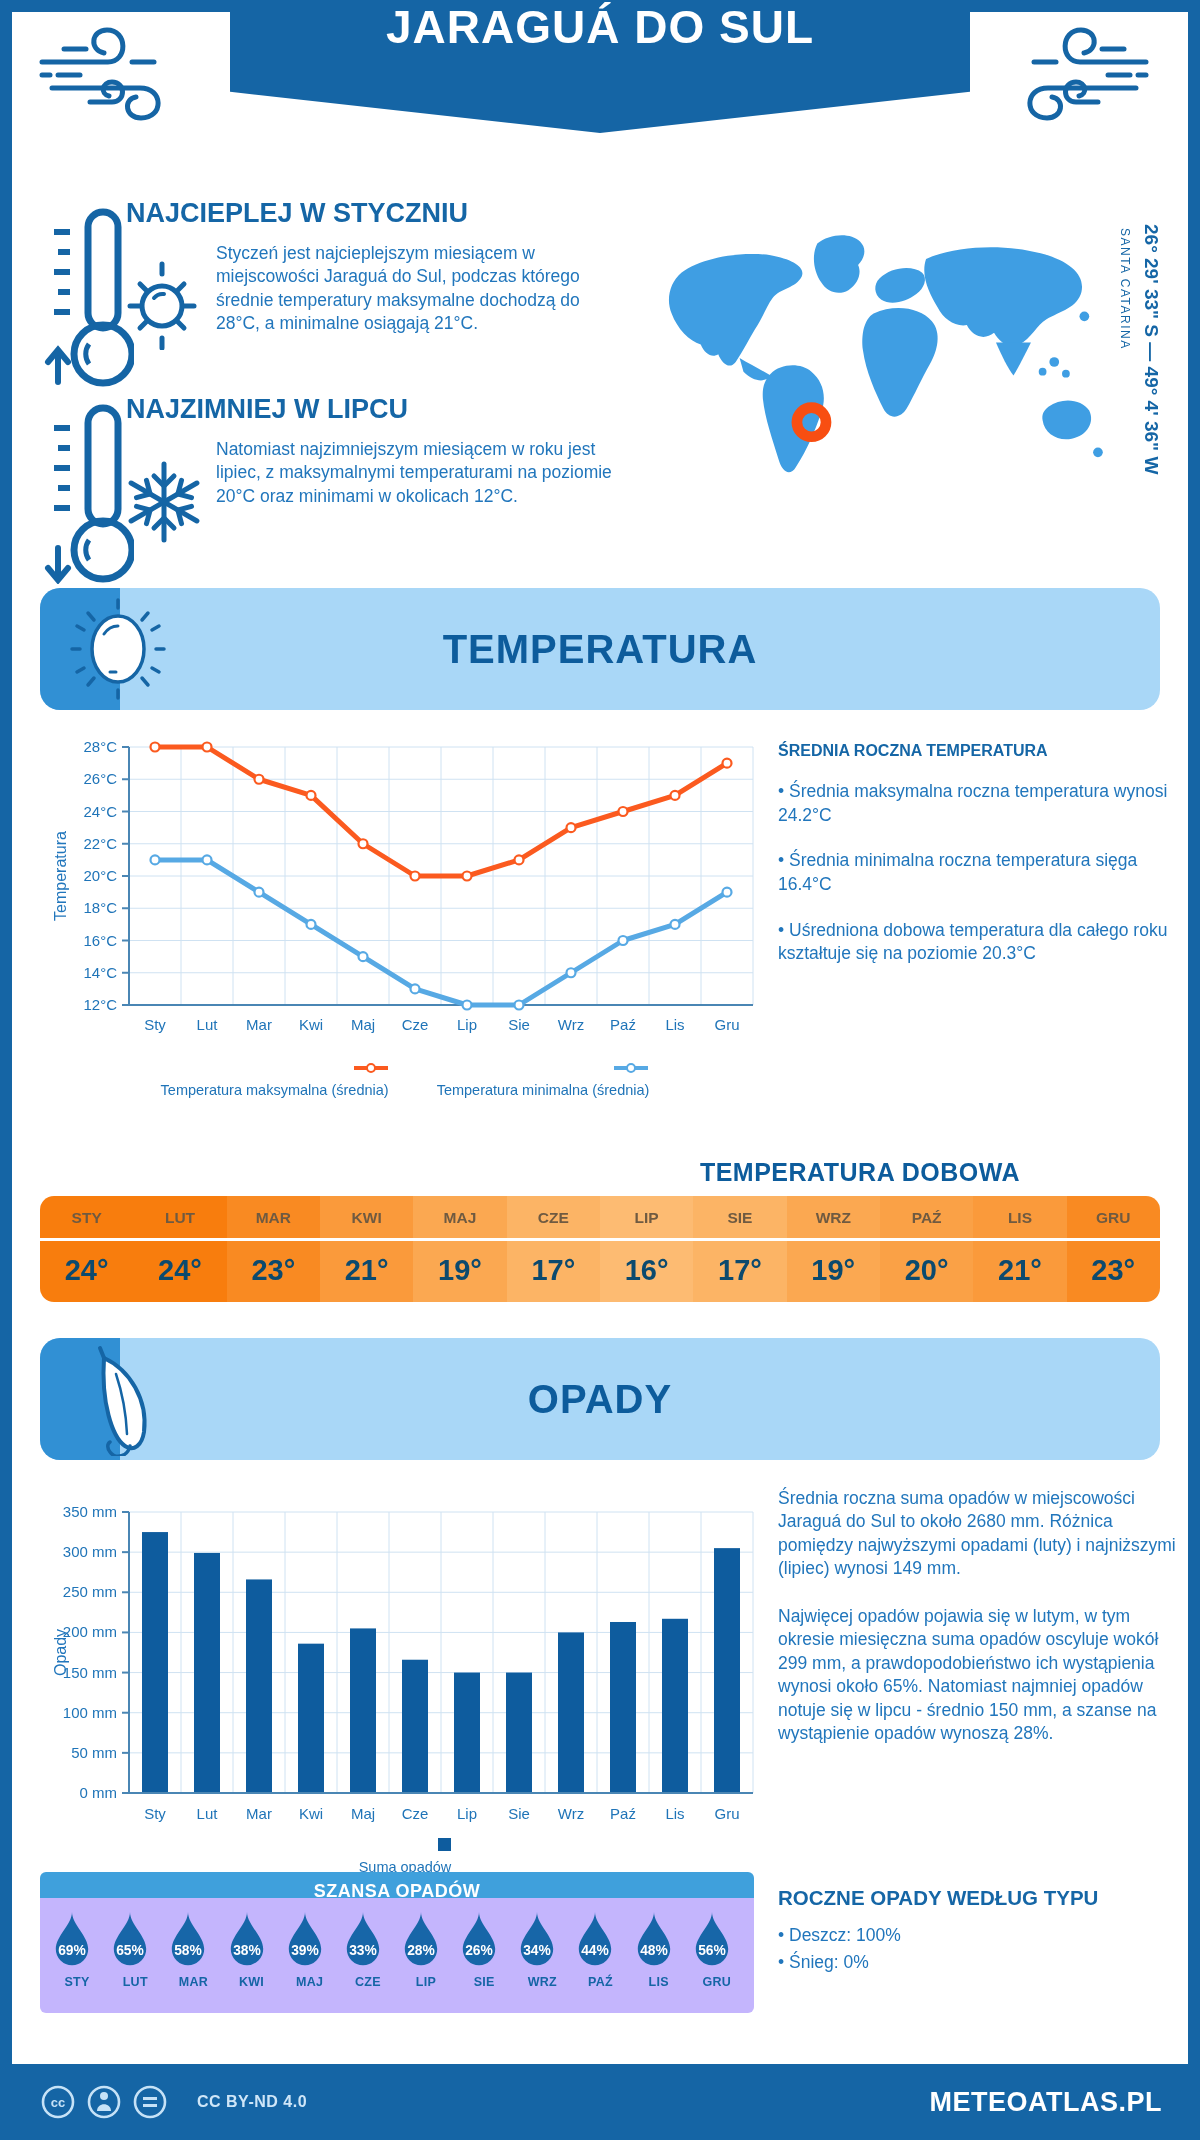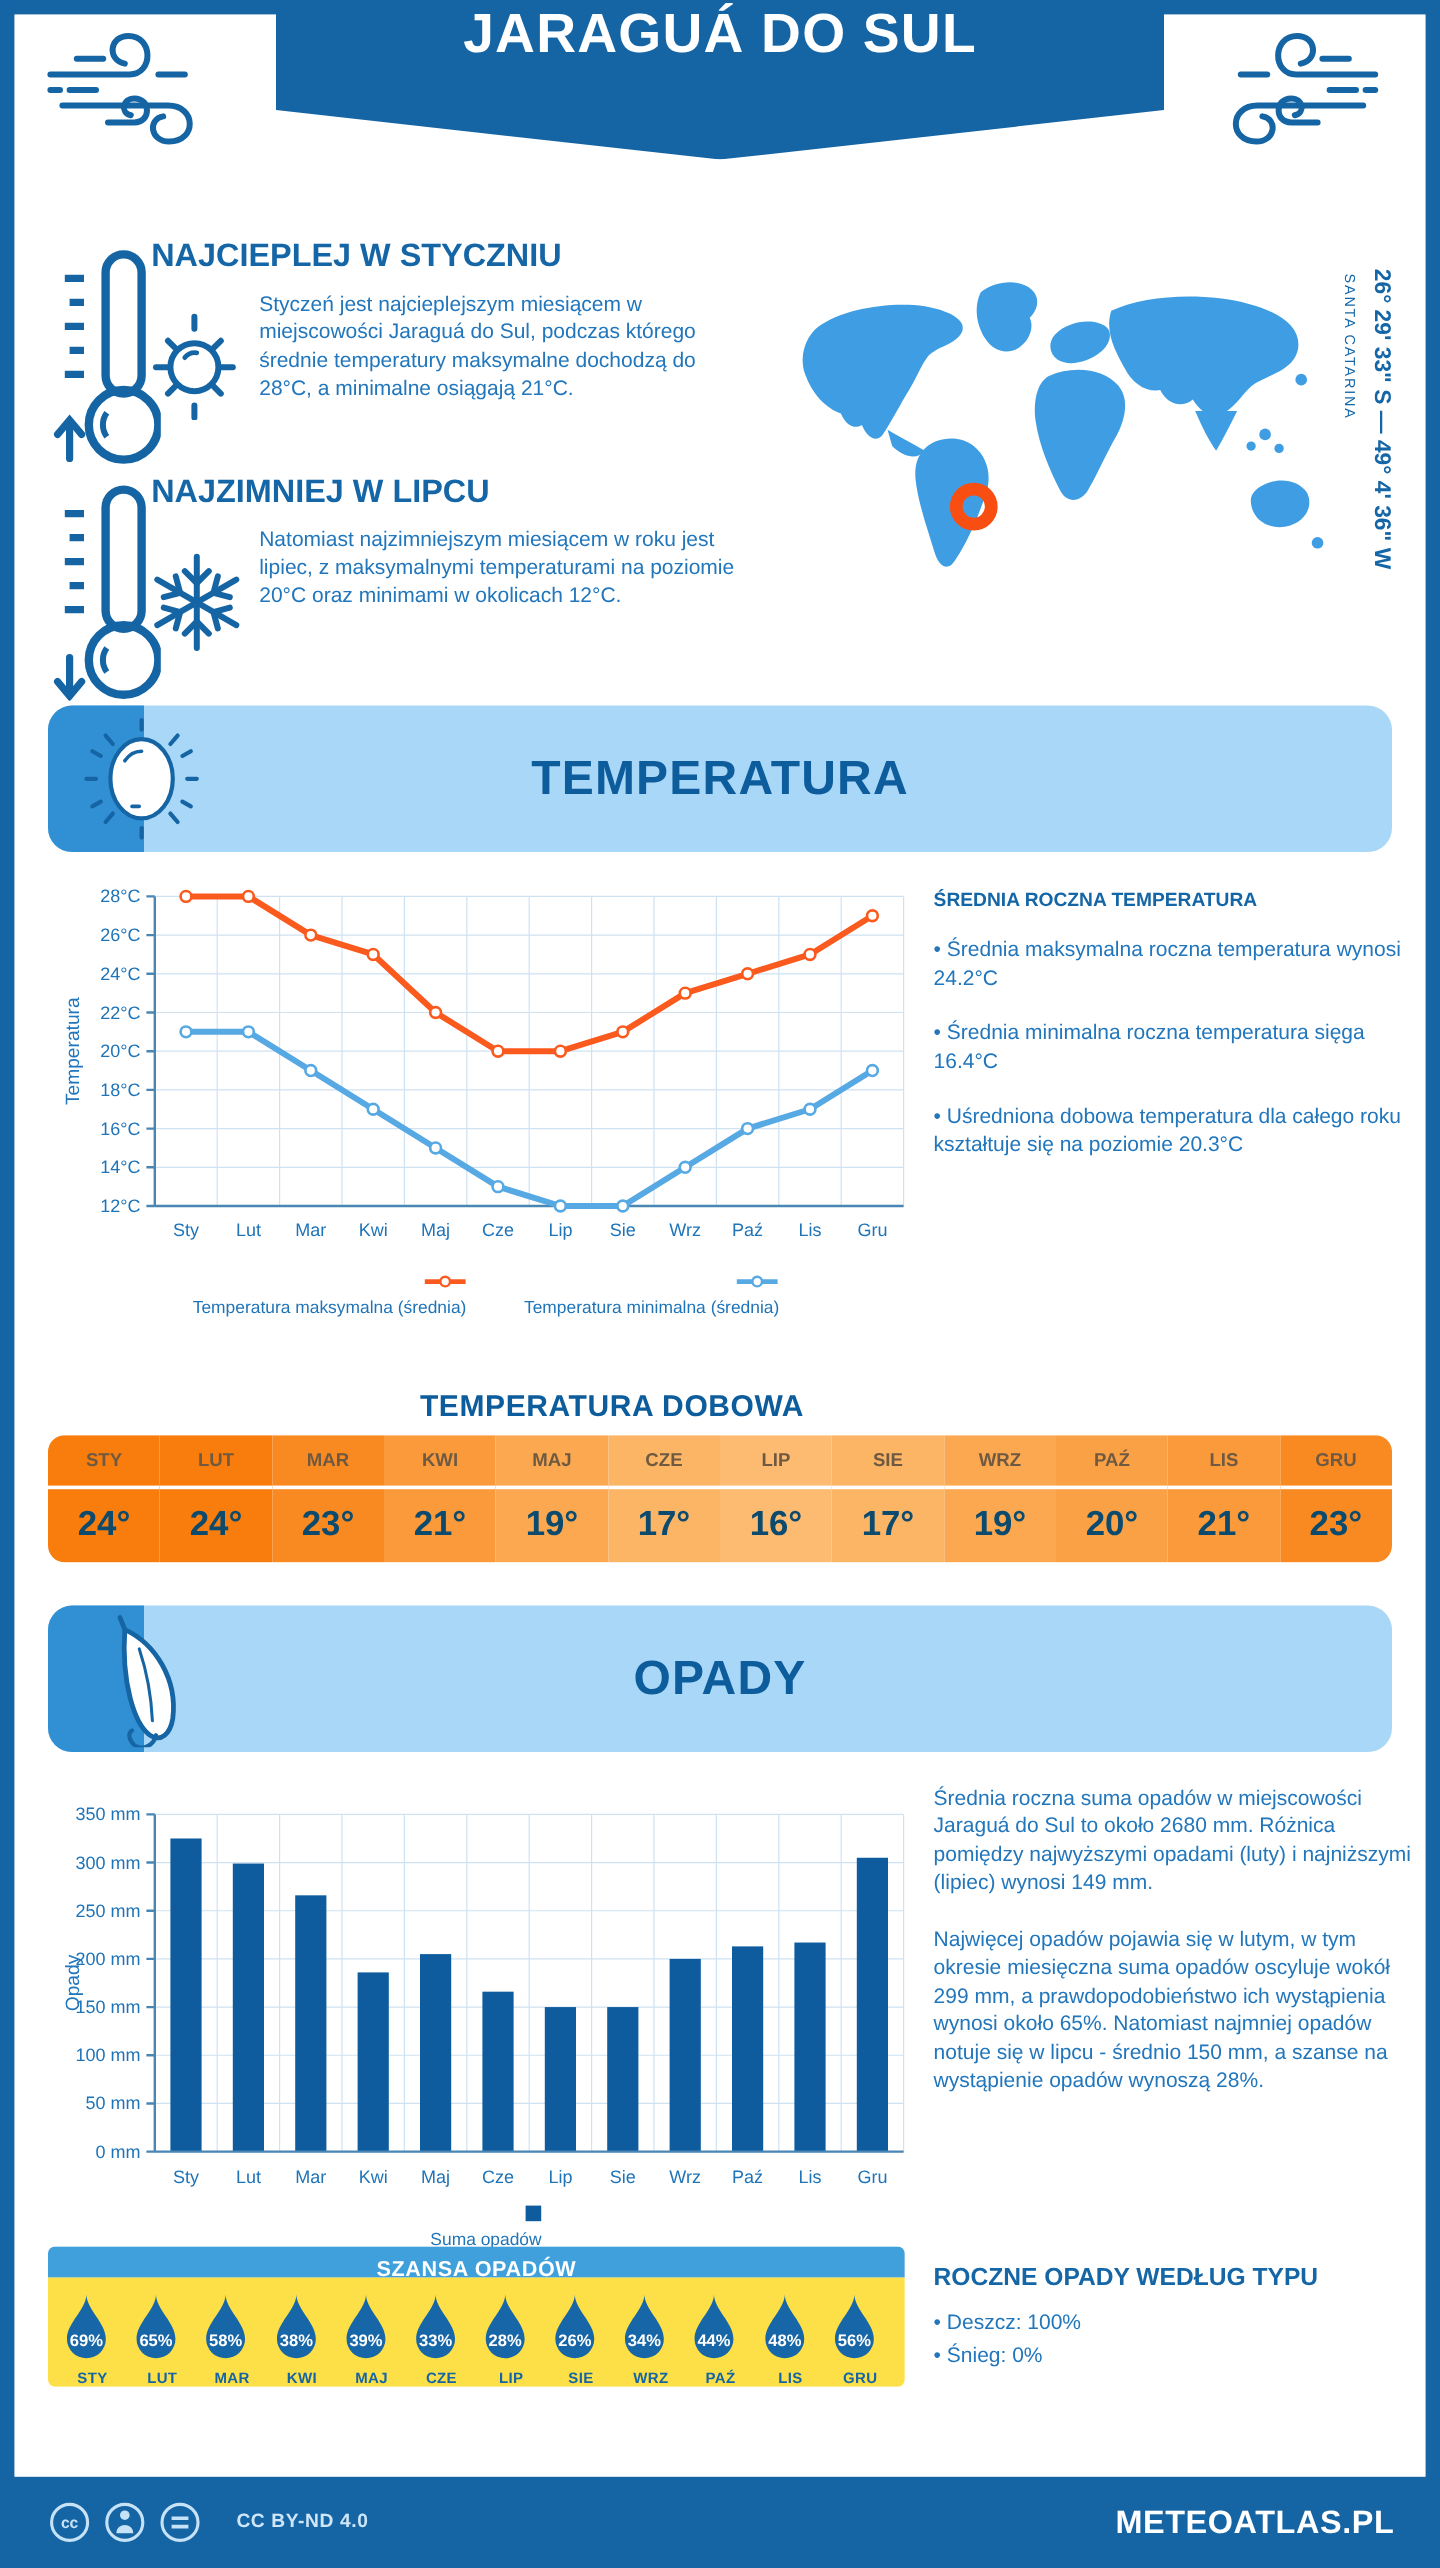--- a/index.html
+++ b/index.html
@@ -39,33 +39,33 @@
   .legend{position:absolute;left:45px;width:720px;display:flex;justify-content:center;gap:48px;
           font-size:14.5px;color:#1f74b8;align-items:center;}
   .legend .leg{display:flex;align-items:flex-end;gap:8px;flex-direction:column;}
   .legend .sq{display:inline-block;width:13px;height:13px;}
 
   .sumCol{position:absolute;left:778px;width:402px;}
   .sumCol .h{font-size:16px;font-weight:bold;color:#1566a6;margin-bottom:20px;}
   .sumCol .b{font-size:17.5px;line-height:1.35;color:#2176bc;margin-bottom:22px;}
   .sumCol p{font-size:17.5px;line-height:1.34;color:#2176bc;margin:0 0 24px 0;}
 
-  .dailyTitle{position:absolute;left:0;top:1158px;width:1020px;text-align:center;
+  .dailyTitle{position:absolute;left:0;top:1158px;width:1020px;text-align:right;
               font-size:25px;font-weight:bold;color:#0d5c9c;letter-spacing:.5px;}
   .daily{position:absolute;left:40px;top:1196px;width:1120px;height:106px;border-radius:14px;
          overflow:hidden;display:flex;}
   .daily .col{flex:1;text-align:center;}
   .daily .m{height:42px;line-height:44px;font-size:15.5px;font-weight:bold;color:#6f5a41;
             border-bottom:3px solid #fff;}
   .daily .v{height:61px;line-height:58px;font-size:29px;font-weight:bold;color:#0c4a6e;}
 
   .chance{position:absolute;left:40px;top:1872px;width:714px;border-radius:6px;overflow:hidden;}
   .chance .hd{height:26px;line-height:38px;background:#3fa0dc;color:#fff;text-align:center;
               font-size:18px;font-weight:bold;letter-spacing:.5px;}
-  .chance .bd{background:#fde047;padding:12px 8px 0;display:flex;justify-content:space-around;}
+  .chance .bd{background:#c4b5fd;padding:12px 8px 24px;display:flex;justify-content:space-around;}
   .chance .drop{text-align:center;width:56px;}
   .chance .dm{margin-top:4px;font-size:12.5px;font-weight:bold;color:#1565a5;letter-spacing:.3px;}
 
   .typeCol{position:absolute;left:778px;top:1886px;width:402px;}
   .typeCol .h{font-size:20.5px;font-weight:bold;color:#1566a6;margin-bottom:12px;}
   .typeCol .b{font-size:17.5px;line-height:1.55;color:#2176bc;}
 
   .footer{position:absolute;left:0;top:2064px;width:1200px;height:76px;background:#1565a5;
           display:flex;align-items:center;padding:0 38px;box-sizing:border-box;}
   .footer .lic{margin-left:25px;font-size:16px;font-weight:bold;color:#cfe6f8;letter-spacing:.5px;}

